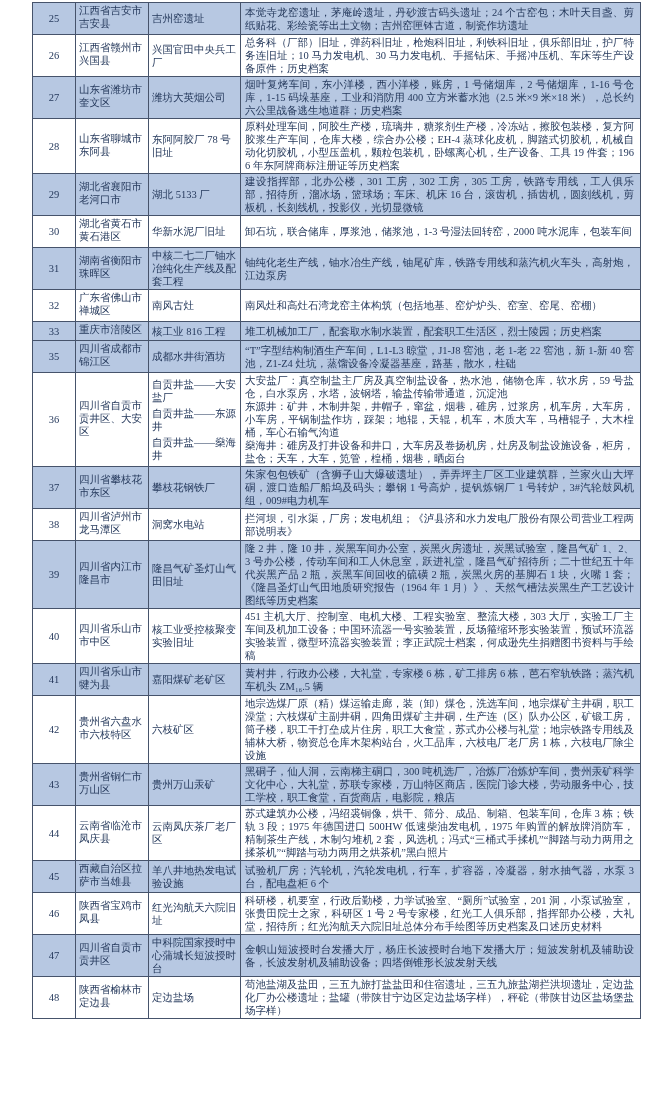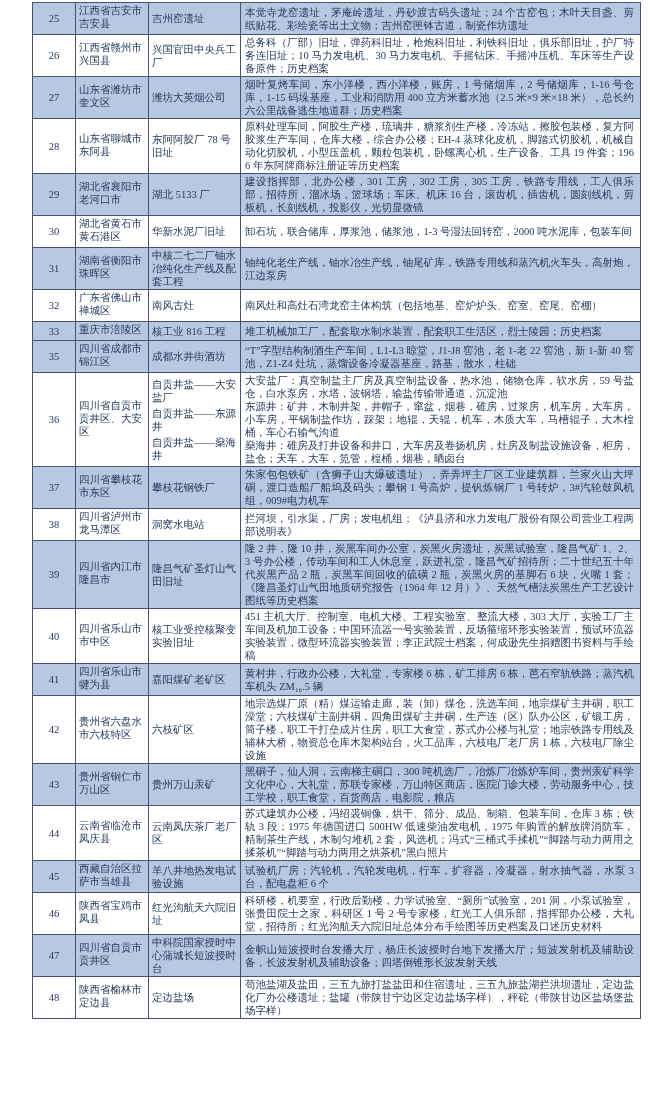--- a/index.html
+++ b/index.html
@@ -183,21 +183,21 @@
             <div class="para">拦河坝，引水渠，厂房；发电机组；《泸县济和水力发电厂股份有限公司营业工程两部说明表》</div>
           </td>
         </tr>
         <tr class="hl">
           <td class="num">39</td>
           <td class="loc">四川省内江市隆昌市</td>
           <td class="site">
             <div class="entry">隆昌气矿圣灯山气田旧址</div>
           </td>
           <td class="desc">
-            <div class="para">隆 2 井，隆 10 井，炭黑车间办公室，炭黑火房遗址，炭黑试验室，隆昌气矿 1、2、3 号办公楼，传动车间和工人休息室，跃进礼堂，隆昌气矿招待所；二十世纪五十年代炭黑产品 2 瓶，炭黑车间回收的硫磺 2 瓶，炭黑火房的基脚石 6 块，火嘴 1 套；《隆昌圣灯山气田地质研究报告（1964 年 12 月）》、天然气槽法炭黑生产工艺设计图纸等历史档案</div>
+            <div class="para">隆 2 井，隆 10 井，炭黑车间办公室，炭黑火房遗址，炭黑试验室，隆昌气矿 1、2、3 号办公楼，传动车间和工人休息室，跃进礼堂，隆昌气矿招待所；二十世纪五十年代炭黑产品 2 瓶，炭黑车间回收的硫磺 2 瓶，炭黑火房的基脚石 1 块，火嘴 1 套；《隆昌圣灯山气田地质研究报告（1964 年 1 月）》、天然气槽法炭黑生产工艺设计图纸等历史档案</div>
           </td>
         </tr>
         <tr>
           <td class="num">40</td>
           <td class="loc">四川省乐山市市中区</td>
           <td class="site">
             <div class="entry">核工业受控核聚变实验旧址</div>
           </td>
           <td class="desc">
             <div class="para">451 主机大厅、控制室、电机大楼、工程实验室、整流大楼，303 大厅，实验工厂主车间及机加工设备；中国环流器一号实验装置，反场箍缩环形实验装置，预试环流器实验装置，微型环流器实验装置；李正武院士档案，何成逊先生捐赠图书资料与手绘稿</div>

